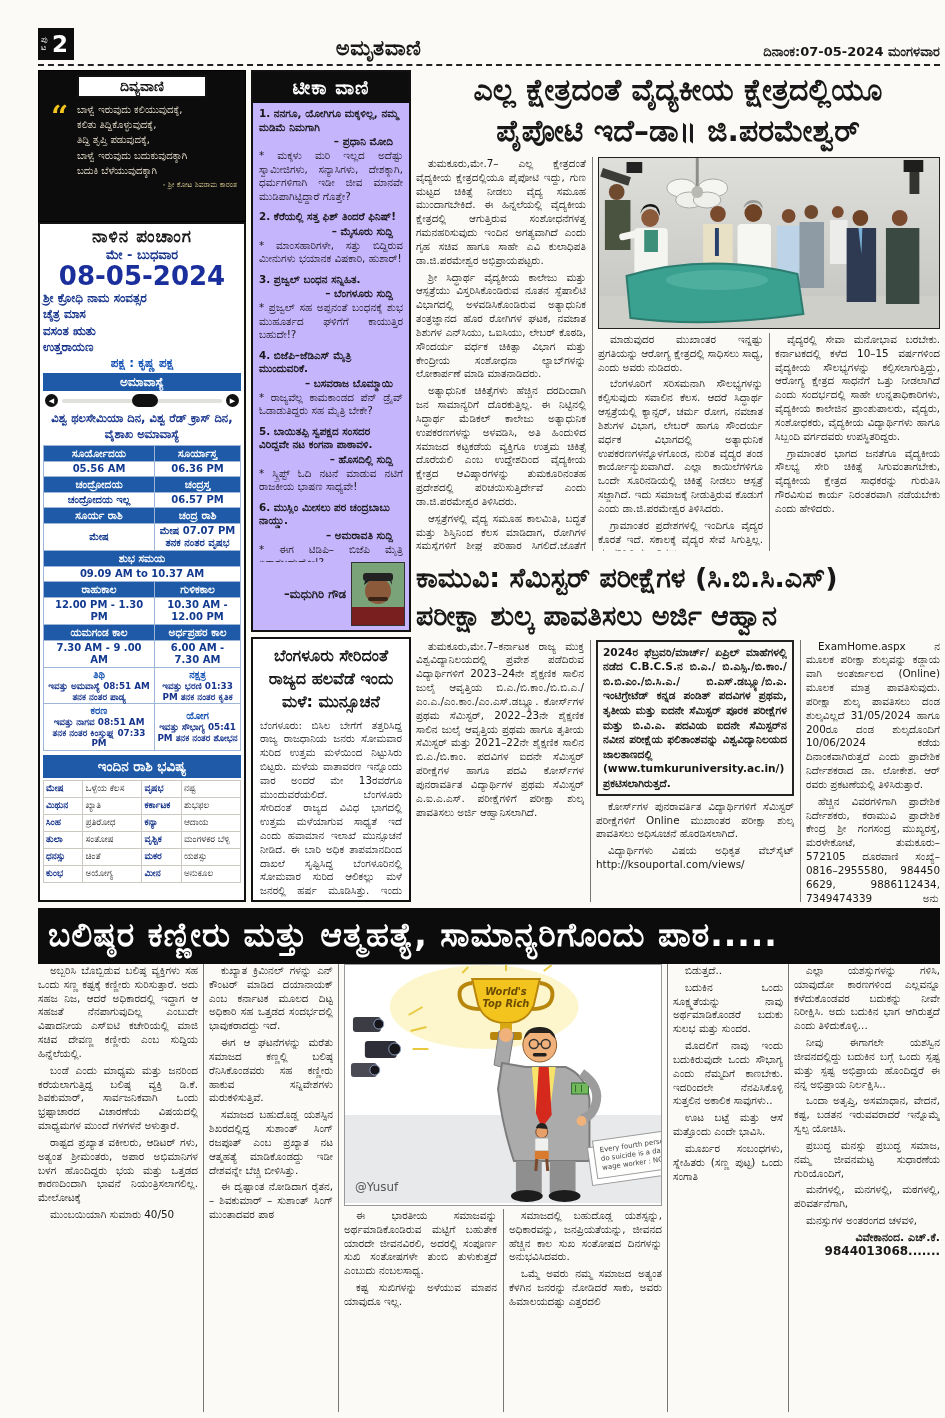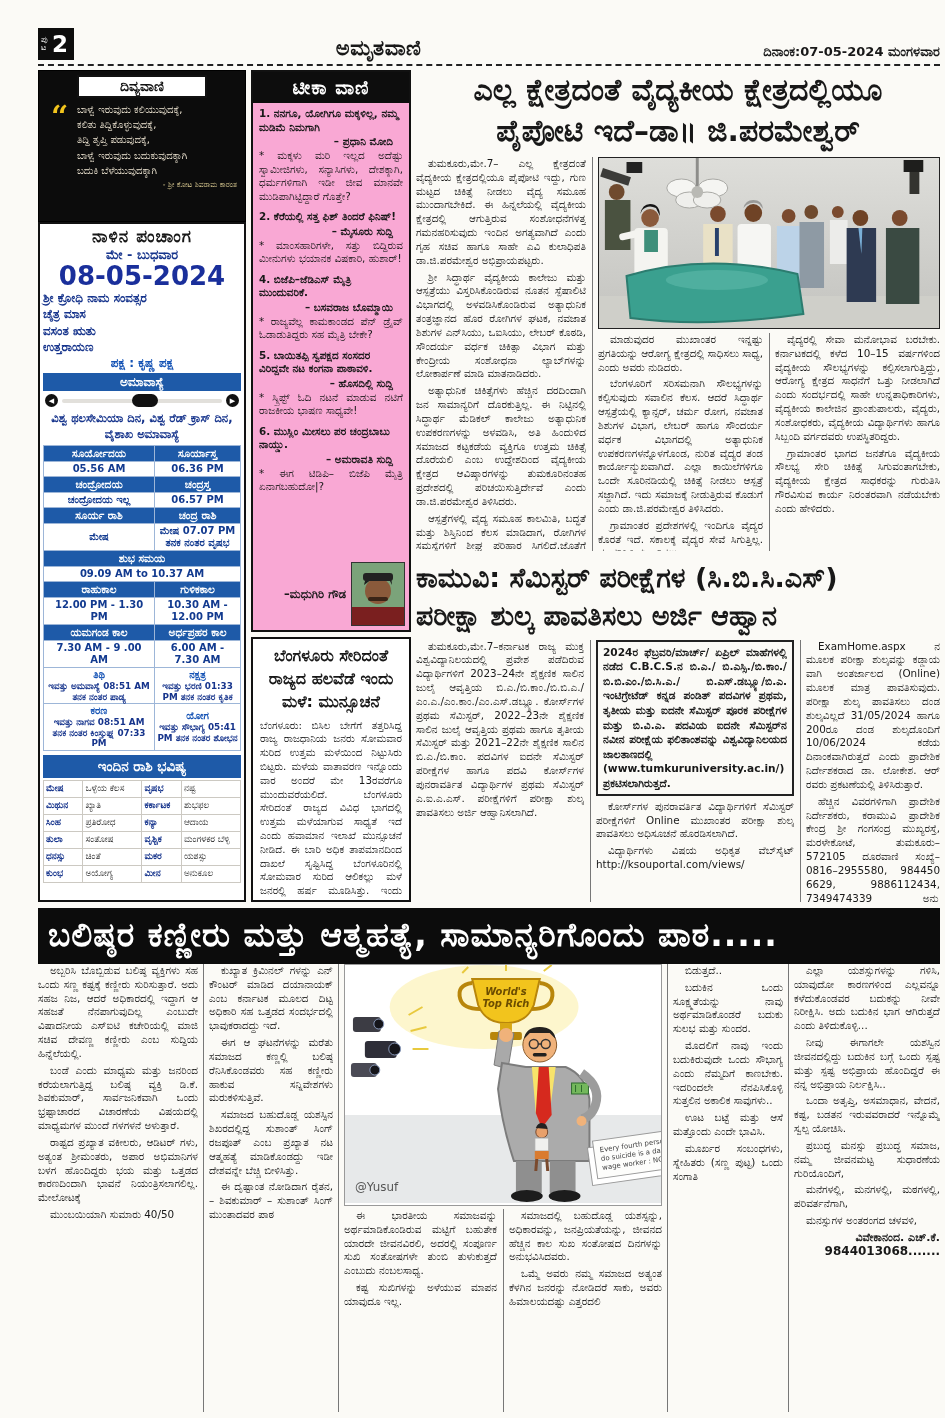--- a/index.html
+++ b/index.html
@@ -58,21 +58,21 @@
   .cell-label{color:#1553b5;font-weight:bold;font-size:10px;display:block;}
   .cell-text{color:#16348c;font-size:8.8px;font-weight:bold;line-height:1.2;display:block;}
   .rashi-title{background:#1e5aa8;color:#fff;font-weight:bold;text-align:center;font-size:13.5px;
     padding:3px 0;margin:4px 0 2px;}
   .rashi-table{width:100%;border-collapse:collapse;}
   .rashi-table td{border:1px solid #ccc9c2;font-size:9px;padding:2.5px 2px;}
   .rashi-table td.r-name{color:#16348c;font-weight:bold;width:20%;}
   .rashi-table td.r-val{color:#222;width:30%;}
 
   
-  .teeka-box{border:2px solid #111;background:#f9a8d4;flex:none;height:558px;overflow:hidden;
+  .teeka-box{border:2px solid #111;background:#c4b5fd;flex:none;height:558px;overflow:hidden;
     display:flex;flex-direction:column;}
   .teeka-head{background:#0d0d0d;color:#fff;font-size:19px;font-weight:800;text-align:center;
     padding:4px 0;letter-spacing:1px;}
   .t-items{padding:4px 6px 0;font-size:10.4px;flex:1;overflow:hidden;}
   .t-item{margin-bottom:7px;}
   .t-q{font-weight:bold;margin:0;line-height:1.3;}
   .t-src{text-align:right;font-weight:bold;margin:1px 10px 1px 0;}
   .t-a{margin:0;line-height:1.3;text-align:justify;}
   .t-footer{display:flex;justify-content:flex-end;align-items:center;gap:5px;padding:0 4px 4px;}
   .t-byline{font-weight:bold;font-size:11.5px;}
@@ -289,20 +289,25 @@
         <div class="t-items">
             <div class="t-item">
               <p class="t-q">1. ನನಗೂ, ಯೋಗಿಗೂ ಮಕ್ಕಳಿಲ್ಲ, ನಮ್ಮ ಮಡಿಮೆ ನಿಮಗಾಗಿ</p>
               <p class="t-src">– ಪ್ರಧಾನಿ ಮೋದಿ</p>
               <p class="t-a">* ಮಕ್ಕಳು ಮರಿ ಇಲ್ಲದ ಅದೆಷ್ಟು ಸ್ವಾಮೀಜಿಗಳು, ಸನ್ಯಾಸಿಗಳು, ದೇಶಕ್ಕಾಗಿ, ಧರ್ಮಗಳಿಗಾಗಿ ಇಡೀ ಜೀವ ಮಾನವೇ ಮುಡಿಪಾಗಿಟ್ಟಿದ್ದಾರೆ ಗೊತ್ತೇ?</p>
             </div>
             <div class="t-item">
               <p class="t-q">2. ಕೆರೆಯಲ್ಲಿ ಸತ್ತ ಫಿಶ್ ತಿಂದರೆ ಫಿನಿಷ್!</p>
               <p class="t-src">– ಮೈಸೂರು ಸುದ್ದಿ</p>
               <p class="t-a">* ಮಾಂಸಹಾರಿಗಳೇ, ಸತ್ತು ಬಿದ್ದಿರುವ ಮೀನುಗಳು ಭಯಾನಕ ವಿಷಕಾರಿ, ಹುಶಾರ್!</p>
+            </div>
+            <div class="t-item">
+              <p class="t-q">3. ಪ್ರಜ್ವಲ್ ಬಂಧನ ಸನ್ನಿಹಿತ.</p>
+              <p class="t-src">– ಬೆಂಗಳೂರು ಸುದ್ದಿ</p>
+              <p class="t-a">* ಪ್ರಜ್ವಲ್ ಸಹ ಅಪ್ಪನಂತೆ ಬಂಧನಕ್ಕೆ ಶುಭ ಮುಹೂರ್ತದ ಘಳಿಗೆಗೆ ಕಾಯುತ್ತಿರ ಬಹುದೇ!?</p>
             </div>
             <div class="t-item">
               <p class="t-q">4. ಬಿಜೆಪಿ–ಜೆಡಿಎಸ್ ಮೈತ್ರಿ ಮುಂದುವರಿಕೆ.</p>
               <p class="t-src">– ಬಸವರಾಜ ಬೊಮ್ಮಾಯಿ</p>
               <p class="t-a">* ರಾಜ್ಯವೆಲ್ಲ ಕಾಮಕಾಂಡದ ಪೆನ್ ಡ್ರೈವ್ ಓಡಾಡುತಿದ್ದರು ಸಹ ಮೈತ್ರಿ ಬೇಕೇ?</p>
             </div>
             <div class="t-item">
               <p class="t-q">5. ಬಾಯಿತಪ್ಪಿ ಸ್ವಪಕ್ಷದ ಸಂಸದರ ವಿರಿದ್ದವೇ ನಟ ಕಂಗನಾ ಪಾಠಾವಳಿ.</p>
               <p class="t-src">– ಹೊಸದಿಲ್ಲಿ ಸುದ್ದಿ</p>
               <p class="t-a">* ಸ್ಕ್ರಿಪ್ಟ್ ಓದಿ ನಟನೆ ಮಾಡುವ ನಟಿಗೆ ರಾಜಕೀಯ ಭಾಷಣ ಸಾಧ್ಯವೇ!</p>

